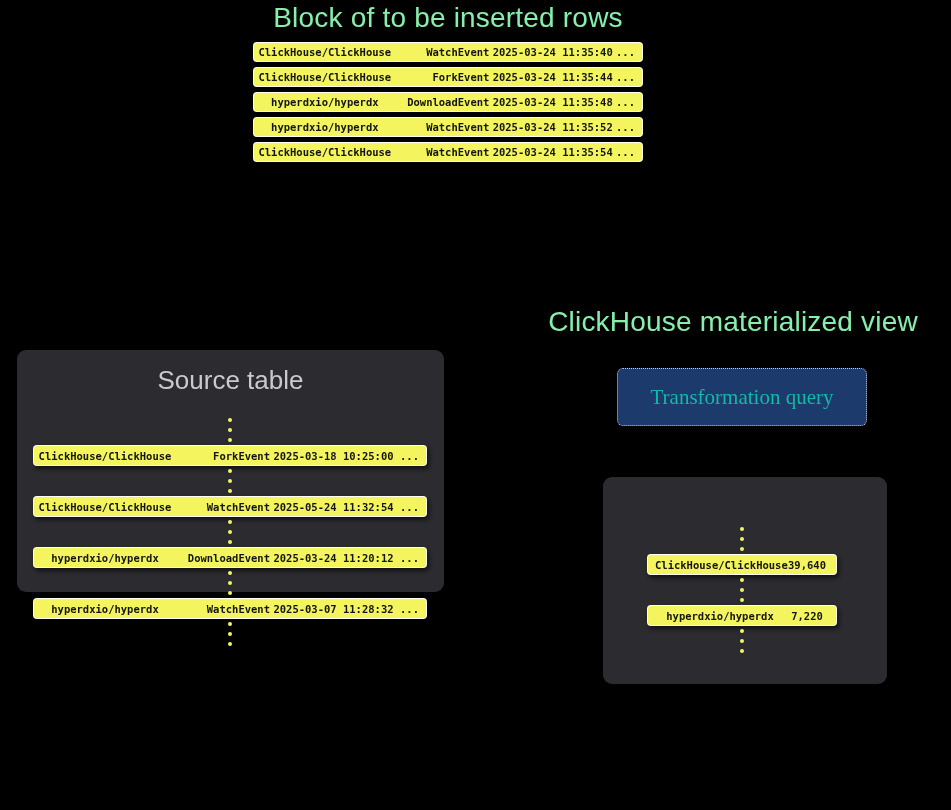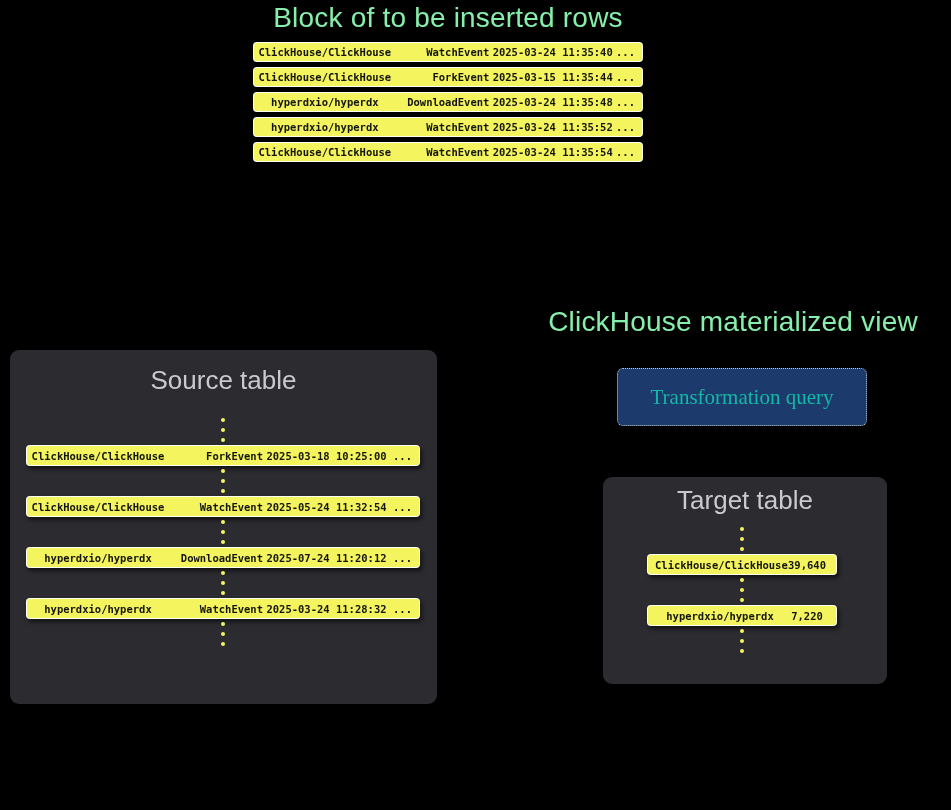--- a/index.html
+++ b/index.html
@@ -20,21 +20,21 @@
     white-space:nowrap;
   }
   #top-title   { left:250px; top:2px;   width:396px; }
   #mv-title    { left:515px; top:306px; width:436px; }
 
   .panel {
     position:absolute;
     background:#2B2B30;
     border-radius:9px;
   }
-  #source-panel { left:10px;  top:350px; width:427px; height:354px; }
+  #source-panel { left:17px;  top:350px; width:427px; height:242px; }
   #target-panel { left:603px; top:477px; width:284px; height:207px; }
 
   .panel-title {
     color:#C9C9CE;
     font-size:26px;
     font-weight:400;
     text-align:center;
     white-space:nowrap;
   }
   #source-panel .panel-title { padding-top:15px; }
@@ -115,21 +115,21 @@
 <div class="stack" id="insert-rows">
   <div class="yrow">
     <span class="c repo">ClickHouse/ClickHouse</span>
     <span class="c event">WatchEvent</span>
     <span class="c time">2025-03-24 11:35:40</span>
     <span class="c more">...</span>
   </div>
   <div class="yrow">
     <span class="c repo">ClickHouse/ClickHouse</span>
     <span class="c event">ForkEvent</span>
-    <span class="c time">2025-03-15 11:35:44</span>
+    <span class="c time">2025-03-24 11:35:44</span>
     <span class="c more">...</span>
   </div>
   <div class="yrow">
     <span class="c repo">hyperdxio/hyperdx</span>
     <span class="c event">DownloadEvent</span>
     <span class="c time">2025-03-24 11:35:48</span>
     <span class="c more">...</span>
   </div>
   <div class="yrow">
     <span class="c repo">hyperdxio/hyperdx</span>
@@ -175,44 +175,43 @@
       <span class="c more">...</span>
     </div>
     <div class="dots">
         <i></i>
         <i></i>
         <i></i>
       </div>
     <div class="yrow">
       <span class="c repo">hyperdxio/hyperdx</span>
       <span class="c event">DownloadEvent</span>
-      <span class="c time">2025-07-24 11:20:12</span>
+      <span class="c time">2025-03-24 11:20:12</span>
       <span class="c more">...</span>
     </div>
     <div class="dots">
         <i></i>
         <i></i>
         <i></i>
       </div>
     <div class="yrow">
       <span class="c repo">hyperdxio/hyperdx</span>
       <span class="c event">WatchEvent</span>
-      <span class="c time">2025-03-24 11:28:32</span>
+      <span class="c time">2025-03-07 11:28:32</span>
       <span class="c more">...</span>
     </div>
     <div class="dots">
         <i></i>
         <i></i>
         <i></i>
       </div>
   </div>
 </div>
 
 <div class="panel" id="target-panel">
-  <div class="panel-title">Target table</div>
   <div class="stack" id="target-stack">
     <div class="dots">
         <i></i>
         <i></i>
         <i></i>
       </div>
     <div class="yrow">
       <span class="c trepo">ClickHouse/ClickHouse</span>
       <span class="c count">39,640</span>
     </div>

